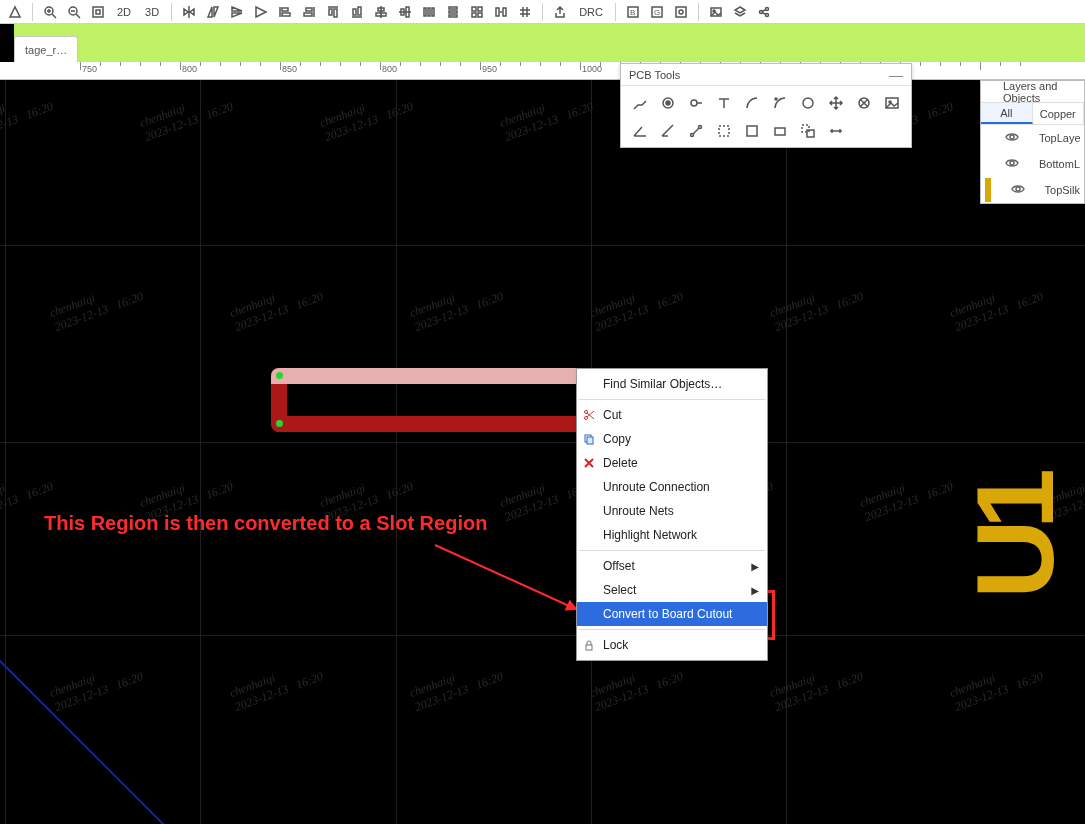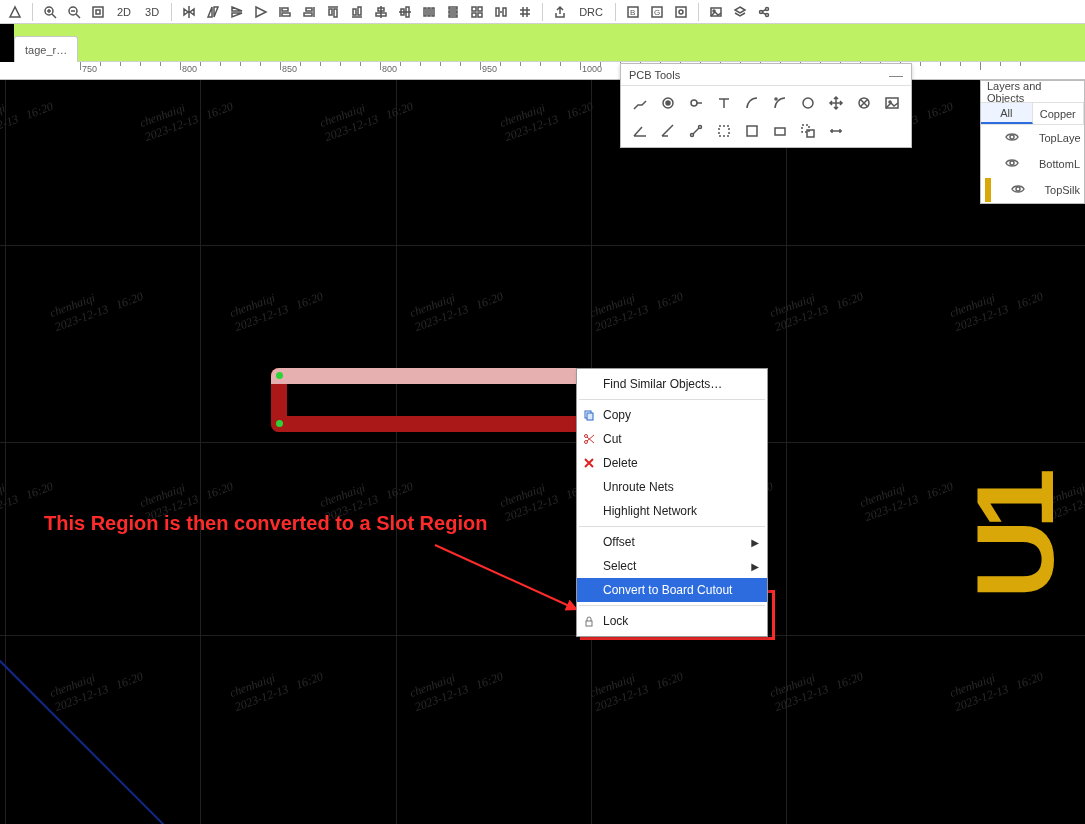--- a/index.html
+++ b/index.html
@@ -79,21 +79,21 @@
   .pcb-tools .hdr .min { margin-left:auto; color:#888; font-size:14px; cursor:pointer; }
   .pcb-tools .toolgrid { display:grid; grid-template-columns:repeat(10,26px); grid-auto-rows:26px; gap:2px; padding:4px 6px; }
   .pcb-tools .pbtn { display:flex; align-items:center; justify-content:center; cursor:pointer; }
   .pcb-tools .pbtn svg { stroke:#555; fill:none; stroke-width:1.5; }
 
   
   .layers {
     position:absolute; left:980px; top:80px; width:105px; background:#fff; border:1px solid #bcbcbc;
     font-size:11px; color:#444;
   }
-  .layers .hdr { height:22px; display:flex; align-items:center; padding:0 6px; border-bottom:1px solid #e0e0e0; }
+  .layers .hdr { height:22px; display:flex; align-items:center; padding:0 22px; border-bottom:1px solid #e0e0e0; }
   .layers .tabs { display:flex; height:22px; border-bottom:1px solid #e0e0e0; }
   .layers .ltab { flex:1; display:flex; align-items:center; justify-content:center; cursor:pointer; border-right:1px solid #e0e0e0; }
   .layers .ltab.active { border-bottom:2px solid #2d6cdf; background:#eef4ff; }
   .layers .row { display:flex; align-items:center; height:26px; padding:0 4px; gap:20px; cursor:pointer; }
   .layers .swatch { width:14px; height:24px; }
   .layers .eye svg { stroke:#666; fill:none; stroke-width:1.5; }
 
   
   .ctxmenu {
     position:absolute; left:576px; top:368px; width:192px;
@@ -583,44 +583,47 @@
 </div>
 
 <div class="ctxmenu">
   <div class="mi">
       <span>Find Similar Objects…</span>
     </div>
   <div class="msep"></div>
   <div class="mi">
     <span class="ic">
         <svg width="12" height="12" viewBox="0 0 12 12">
-          <rect x="2" y="2" width="6" height="7" stroke="#2a66c7" fill="none"></rect>
-          <rect x="4" y="4" width="6" height="7" stroke="#2a66c7" fill="#dce8fb"></rect>
-        </svg>
-      </span>
-    <span>Copy</span>
-  </div>
-  <div class="mi">
-    <span class="ic">
-        <svg width="12" height="12" viewBox="0 0 12 12">
           <circle cx="3" cy="9" r="1.5" stroke="#c33" fill="none"></circle>
           <circle cx="3" cy="3" r="1.5" stroke="#c33" fill="none"></circle>
           <path d="M4 4 L11 10 M4 8 L11 2" stroke="#c33" fill="none"></path>
         </svg>
       </span>
     <span>Cut</span>
   </div>
   <div class="mi">
     <span class="ic">
         <svg width="12" height="12" viewBox="0 0 12 12">
+          <rect x="2" y="2" width="6" height="7" stroke="#2a66c7" fill="none"></rect>
+          <rect x="4" y="4" width="6" height="7" stroke="#2a66c7" fill="#dce8fb"></rect>
+        </svg>
+      </span>
+    <span>Copy</span>
+  </div>
+  <div class="mi">
+    <span class="ic">
+        <svg width="12" height="12" viewBox="0 0 12 12">
           <path d="M2 2 L10 10 M10 2 L2 10" stroke="#d22" stroke-width="2"></path>
         </svg>
       </span>
     <span>Delete</span>
   </div>
+  <div class="mi">
+      <span>Unroute Connection</span>
+    </div>
   <div class="mi">
       <span>Unroute Nets</span>
     </div>
   <div class="mi">
       <span>Highlight Network</span>
     </div>
   <div class="msep"></div>
   <div class="mi">
       <span>Offset</span>
       <span class="arrow-r">▶</span>

